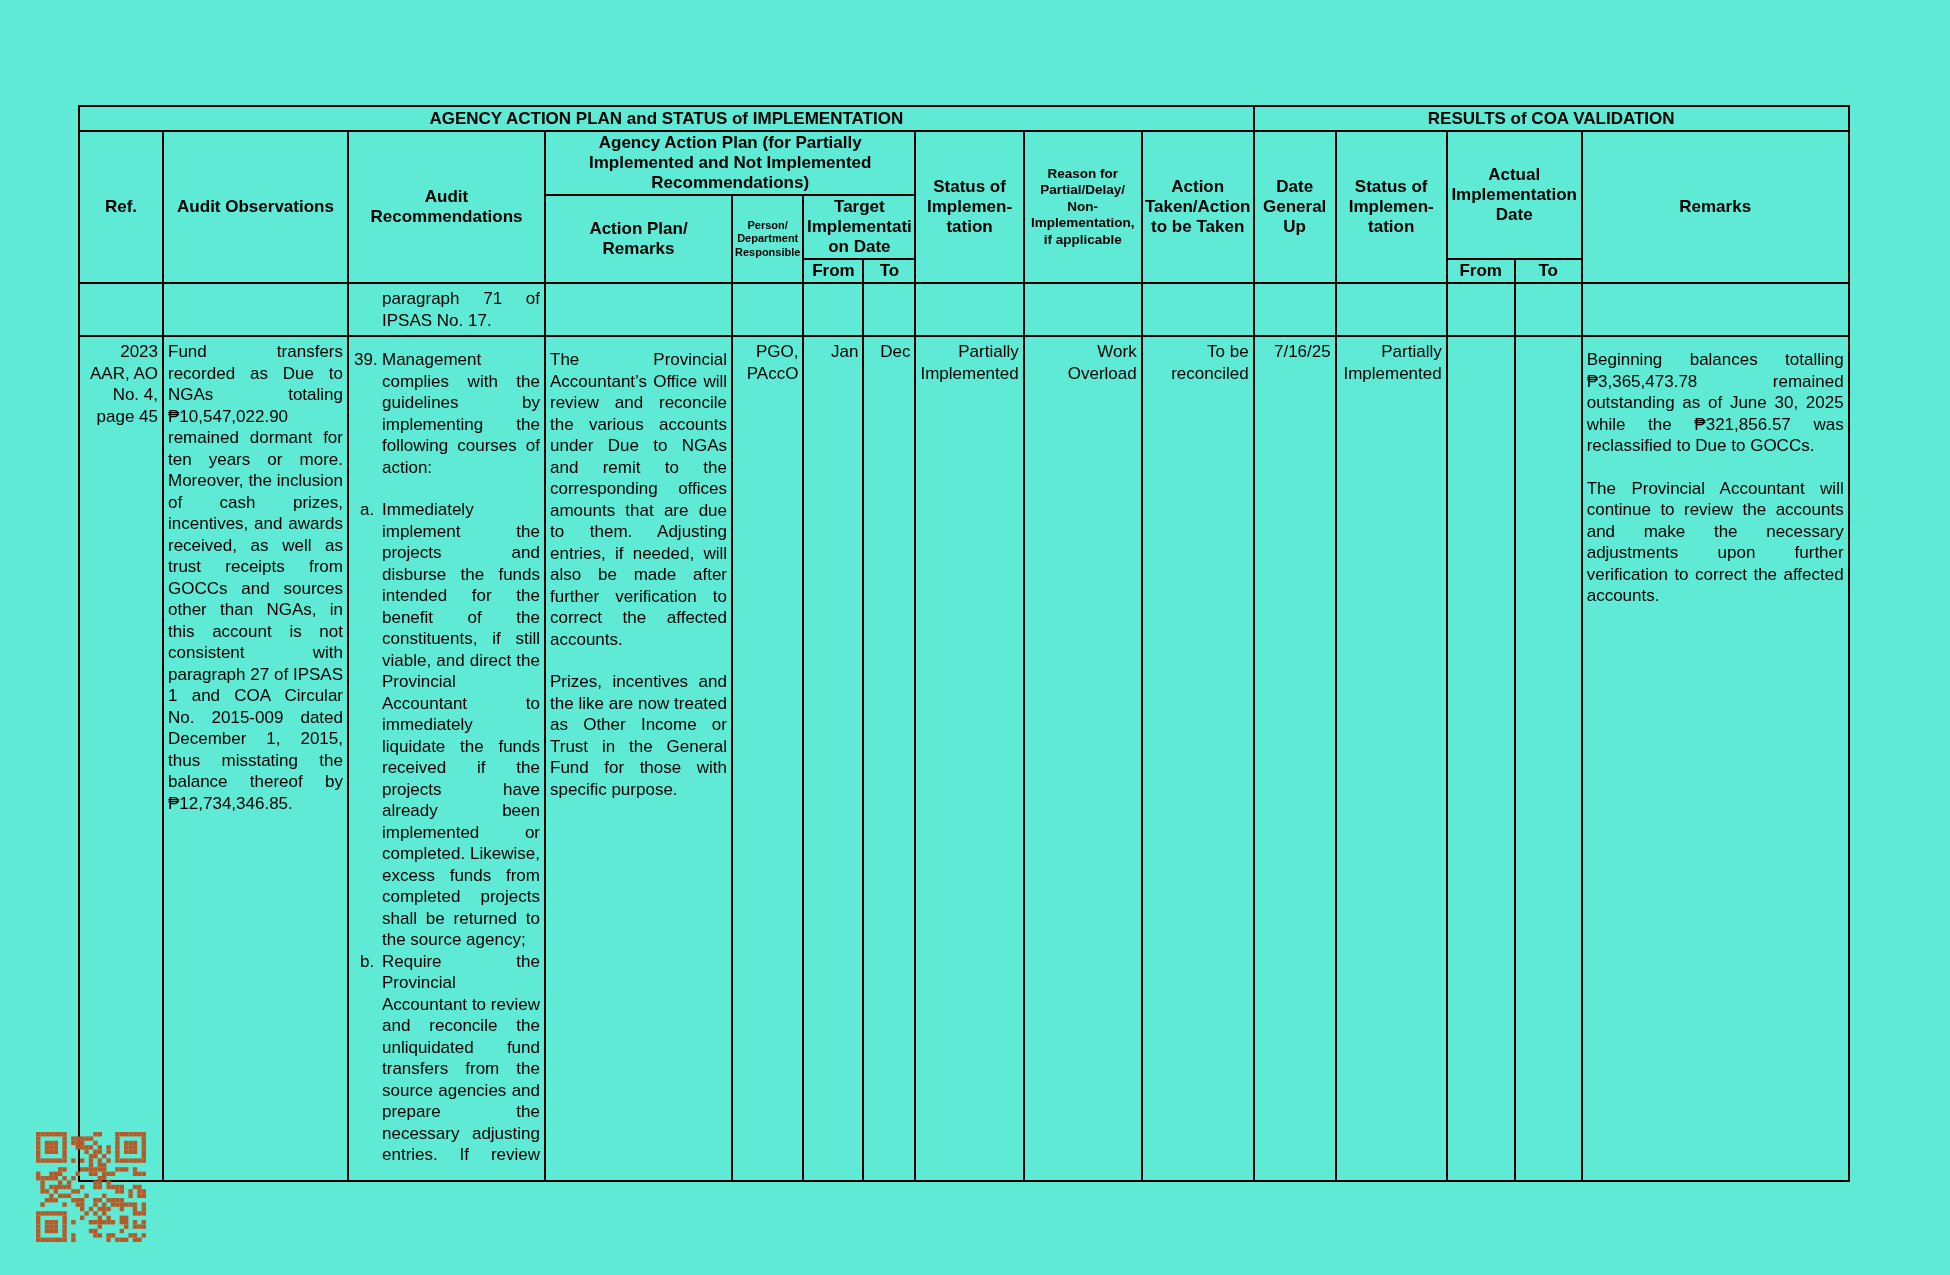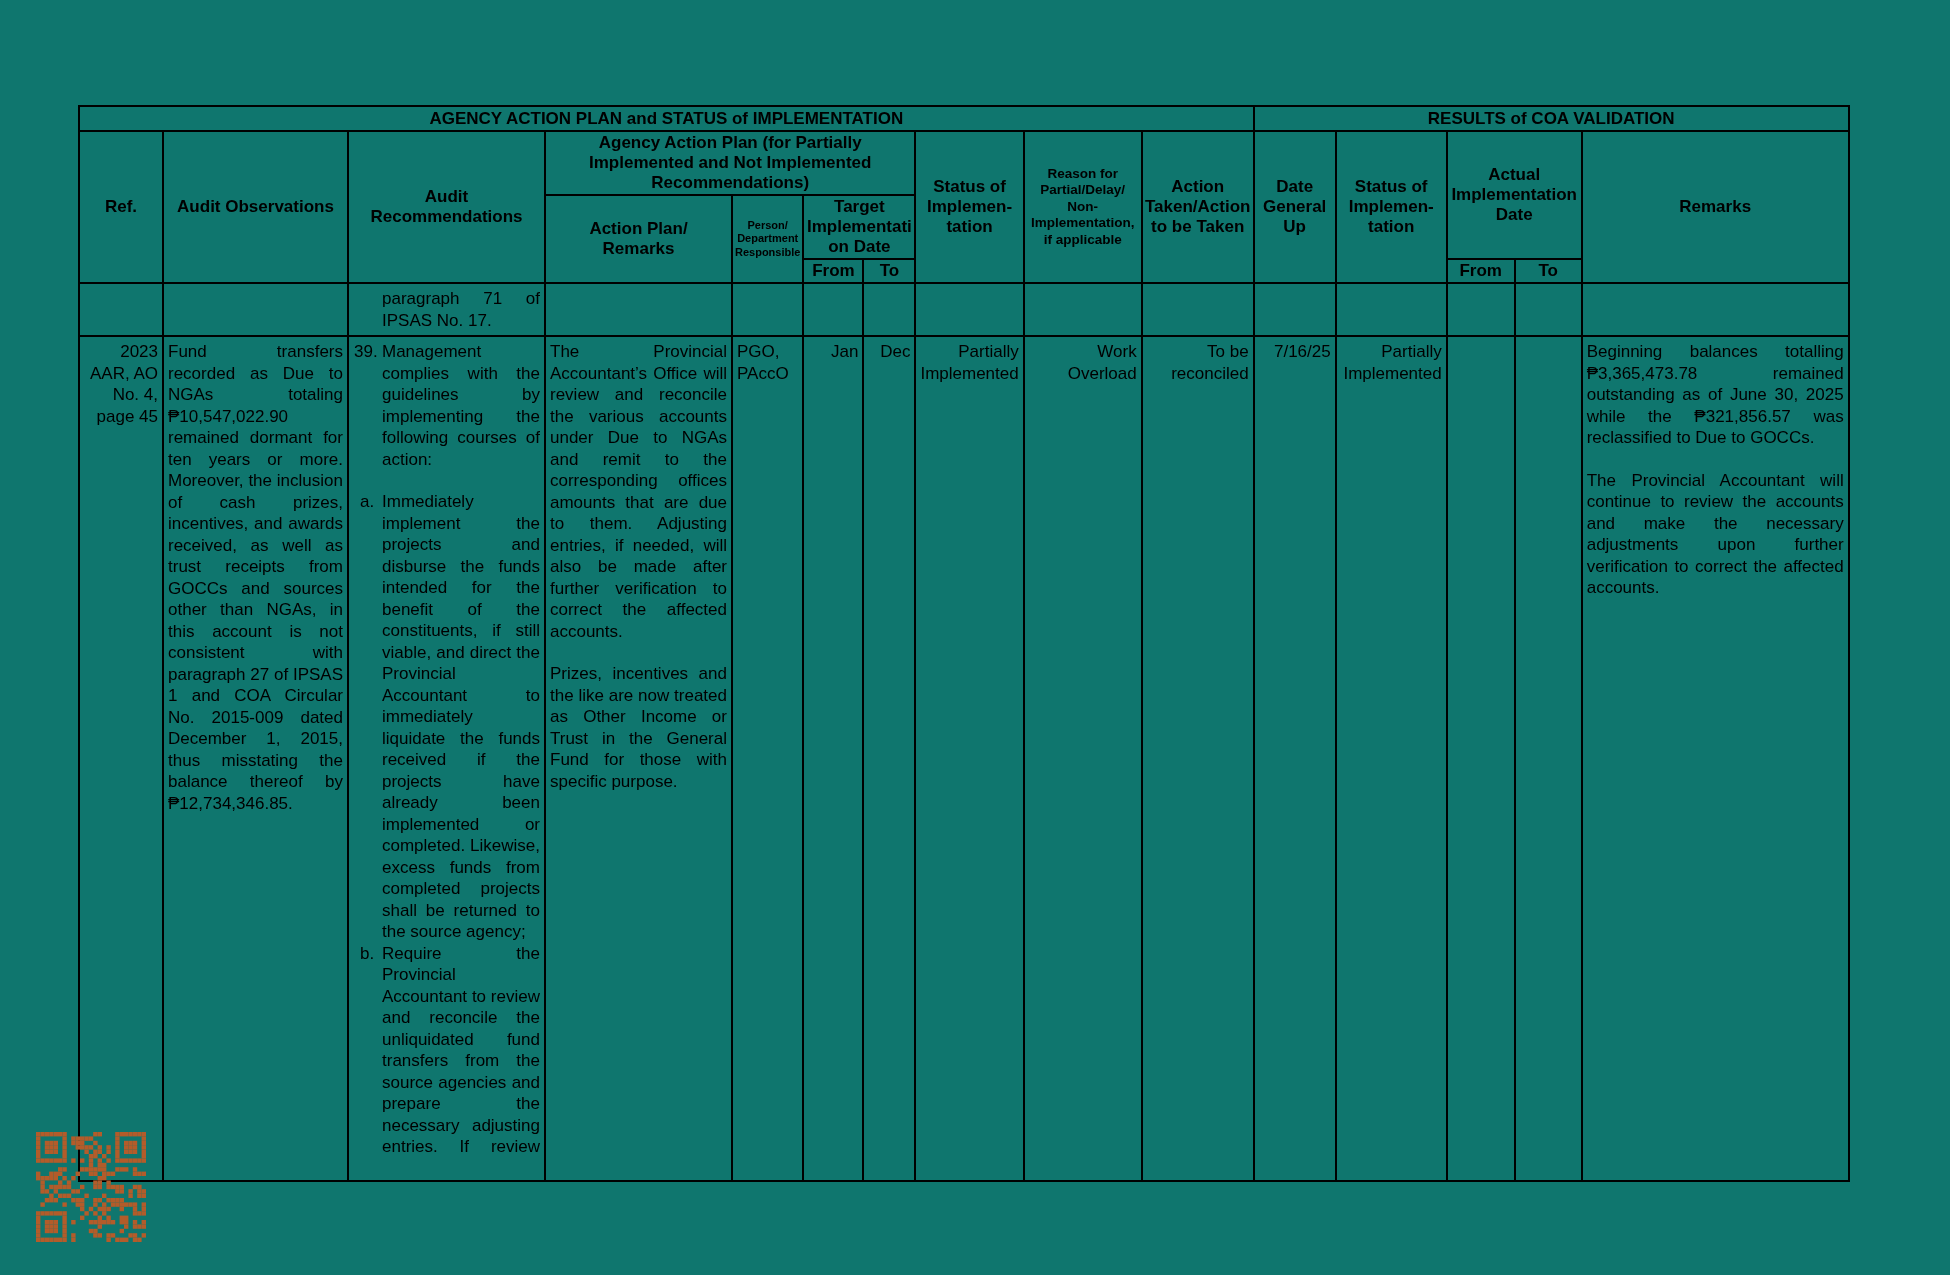--- a/index.html
+++ b/index.html
@@ -1,32 +1,32 @@
 <!DOCTYPE html>
 <html><head>
 <meta charset="utf-8">
 <style>
   html,body{margin:0;padding:0;}
   body{width:1950px;height:1275px;background:#ffffff;position:relative;overflow:hidden;
        font-family:"Liberation Sans", sans-serif;color:#000;}
-  .page{position:absolute;inset:0;background:#0f766e;}
+  .page{position:absolute;inset:0;background:#5eead4;}
   table.t{position:absolute;left:78px;top:105px;border-collapse:collapse;table-layout:fixed;}
   table.t td{border:2px solid #000;overflow:hidden;}
   .h{font-weight:bold;text-align:center;vertical-align:middle;font-size:17px;line-height:20px;padding:1px 2px;}
   .h-sm{font-size:11px;line-height:13.5px;}
   .h-reason{font-size:13.5px;line-height:16.5px;border-radius:9px;}
   .b{font-size:17px;line-height:21.5px;vertical-align:top;padding:4px 4px;}
   .j{text-align:justify;}
   .c{text-align:right;}
-  .l{text-align:left;}
+  .l{text-align:right;}
   .hang{position:relative;padding-left:29px;text-align:justify;}
   .hang .mk{position:absolute;left:1px;top:0;}
   .hang.sub .mk{left:7px;}
   .cont{padding-left:29px;text-align:justify;}
-  .gapafter{margin:0 0 21px 0;}
+  .gapafter{margin:8px 0 21px 0;}
   .nogap{margin:0;}
   .stretch-last{text-align-last:justify;}
   .qr{position:absolute;left:36px;top:1132px;width:110px;height:110px;}
 </style>
 </head>
 <body>
 
 <div class="page">
 
   <table class="t">

